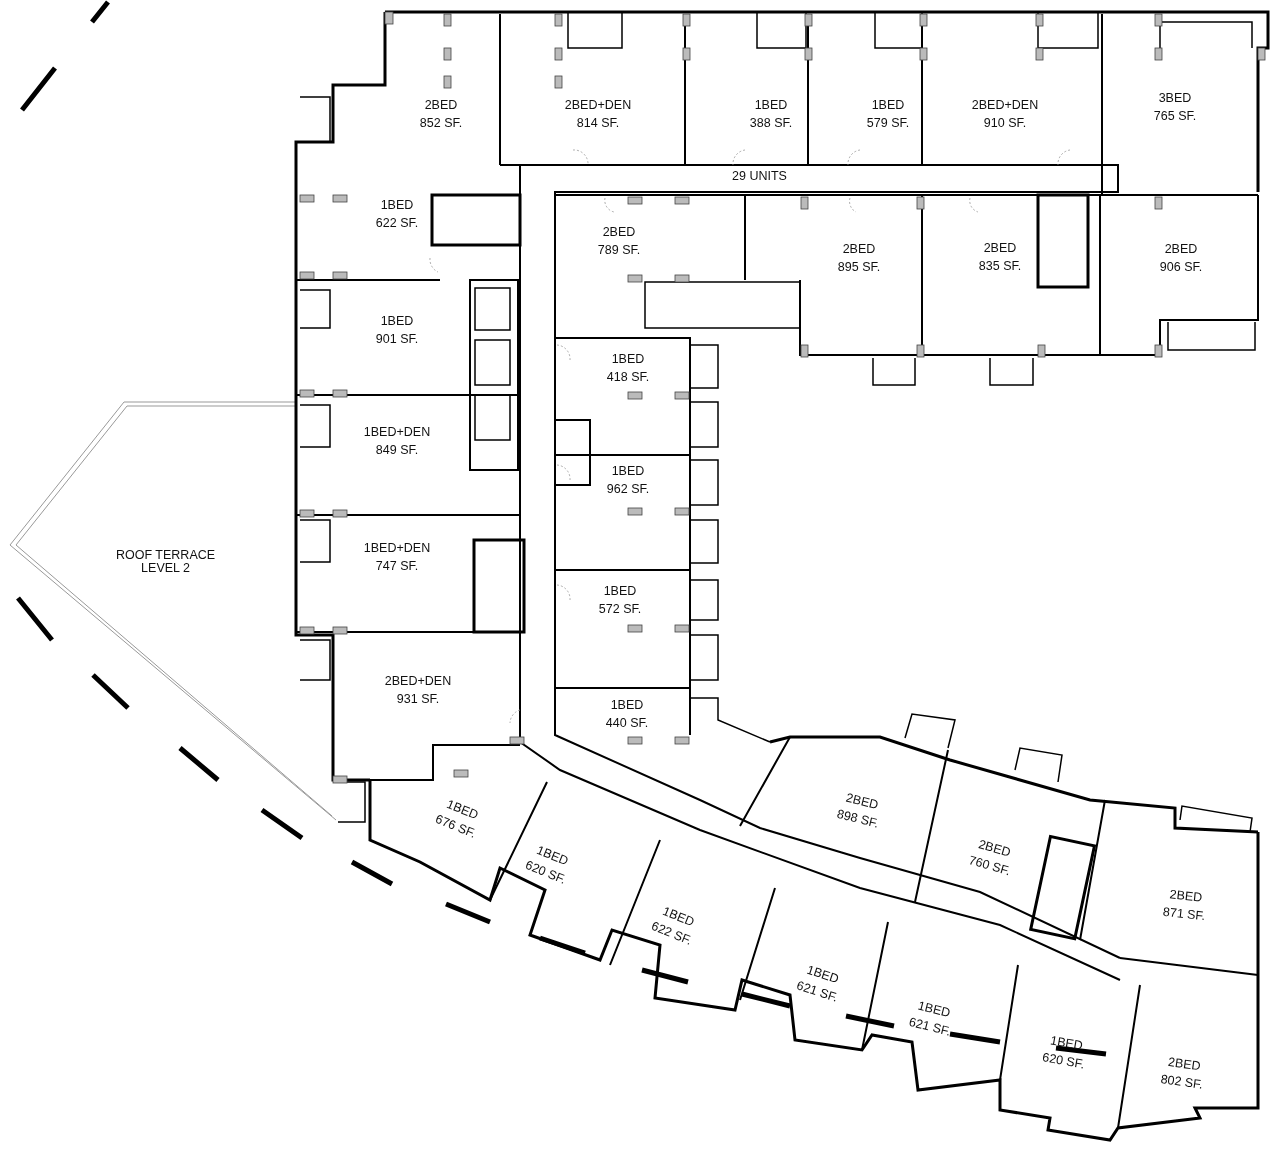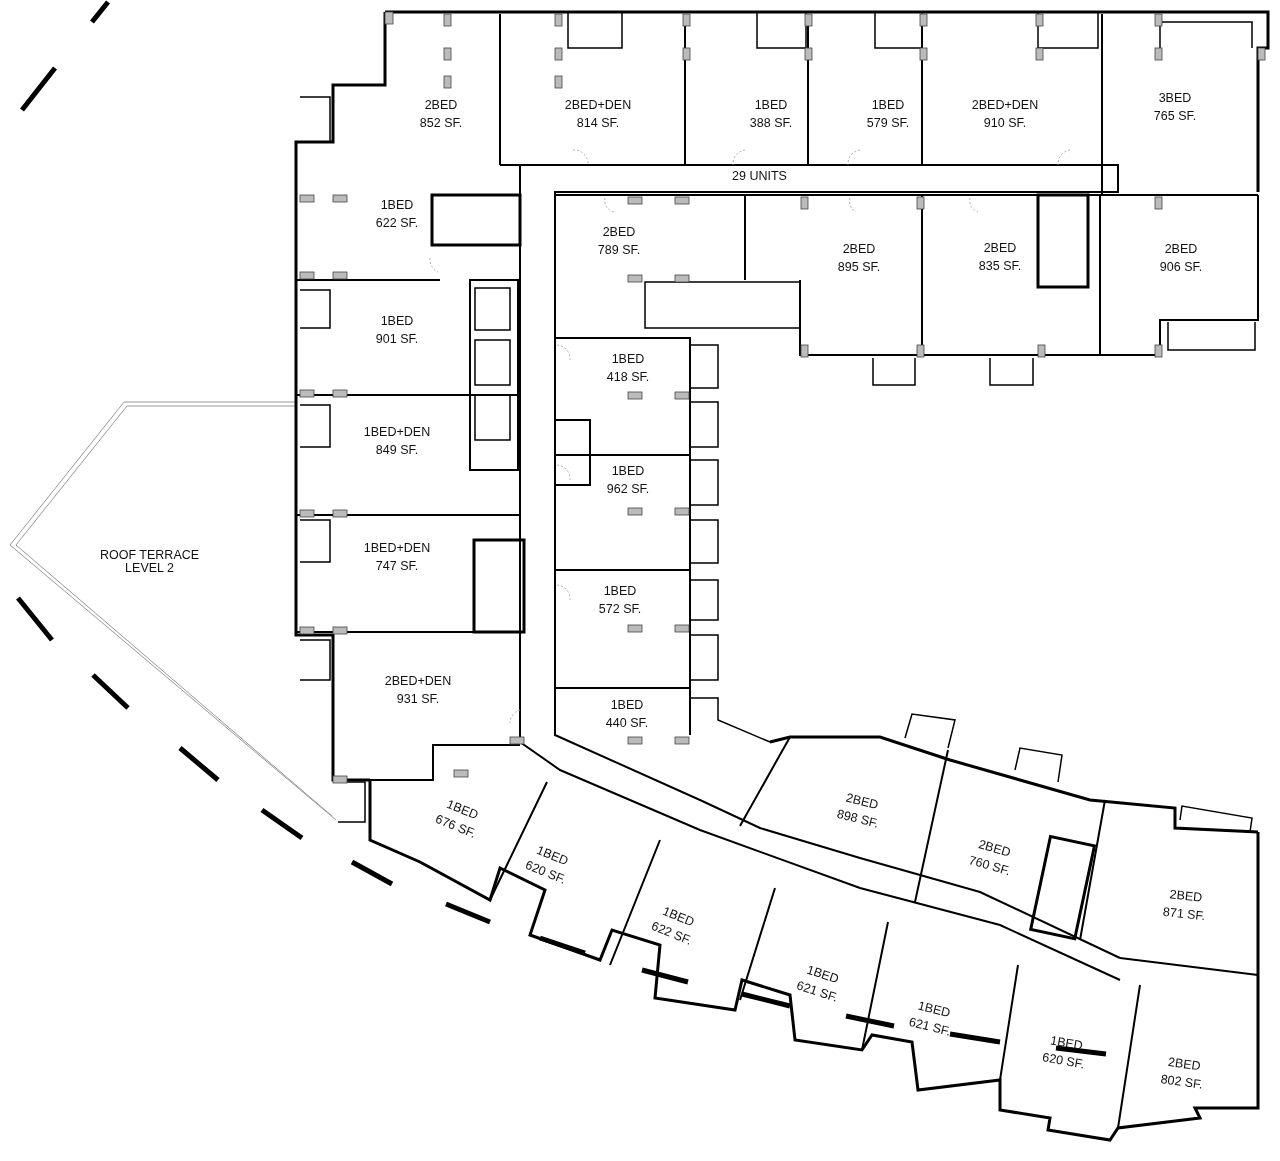--- a/index.html
+++ b/index.html
@@ -115,21 +115,21 @@
   <g stroke="#999" stroke-width="0.8" fill="none" stroke-dasharray="2,2">
     <path d="M573,150 A14,14 0 0 1 588,165 M745,150 A14,14 0 0 0 733,165 M860,150 A14,14 0 0 0 848,165 M1070,150 A14,14 0 0 0 1058,165"></path>
     <path d="M605,198 A12,12 0 0 0 614,212 M850,198 A12,12 0 0 0 856,212 M970,198 A12,12 0 0 0 978,212"></path>
     <path d="M557,345 A14,14 0 0 1 570,360 M557,465 A14,14 0 0 1 570,480 M557,585 A14,14 0 0 1 570,600"></path>
     <path d="M430,258 A14,14 0 0 0 438,272 M520,710 A14,14 0 0 0 510,723"></path>
   </g>
 </svg>
 
 <div class="lbl" style="left:732px; top:167px;">29 UNITS</div>
 
-<div class="lbl" style="left:100px; top:549px; line-height:13px;">
+<div class="lbl" style="left:116px; top:549px; line-height:13px;">
   <span>ROOF TERRACE</span>
   <span>LEVEL 2</span>
 </div>
 
 <div id="units-layer">
     <div class="lbl" style="left: 391px; top: 96px; width: 100px; transform: rotate(0deg);">
       <span>2BED</span>
       <span>852 SF.</span>
     </div>
     <div class="lbl" style="left: 548px; top: 96px; width: 100px; transform: rotate(0deg);">

